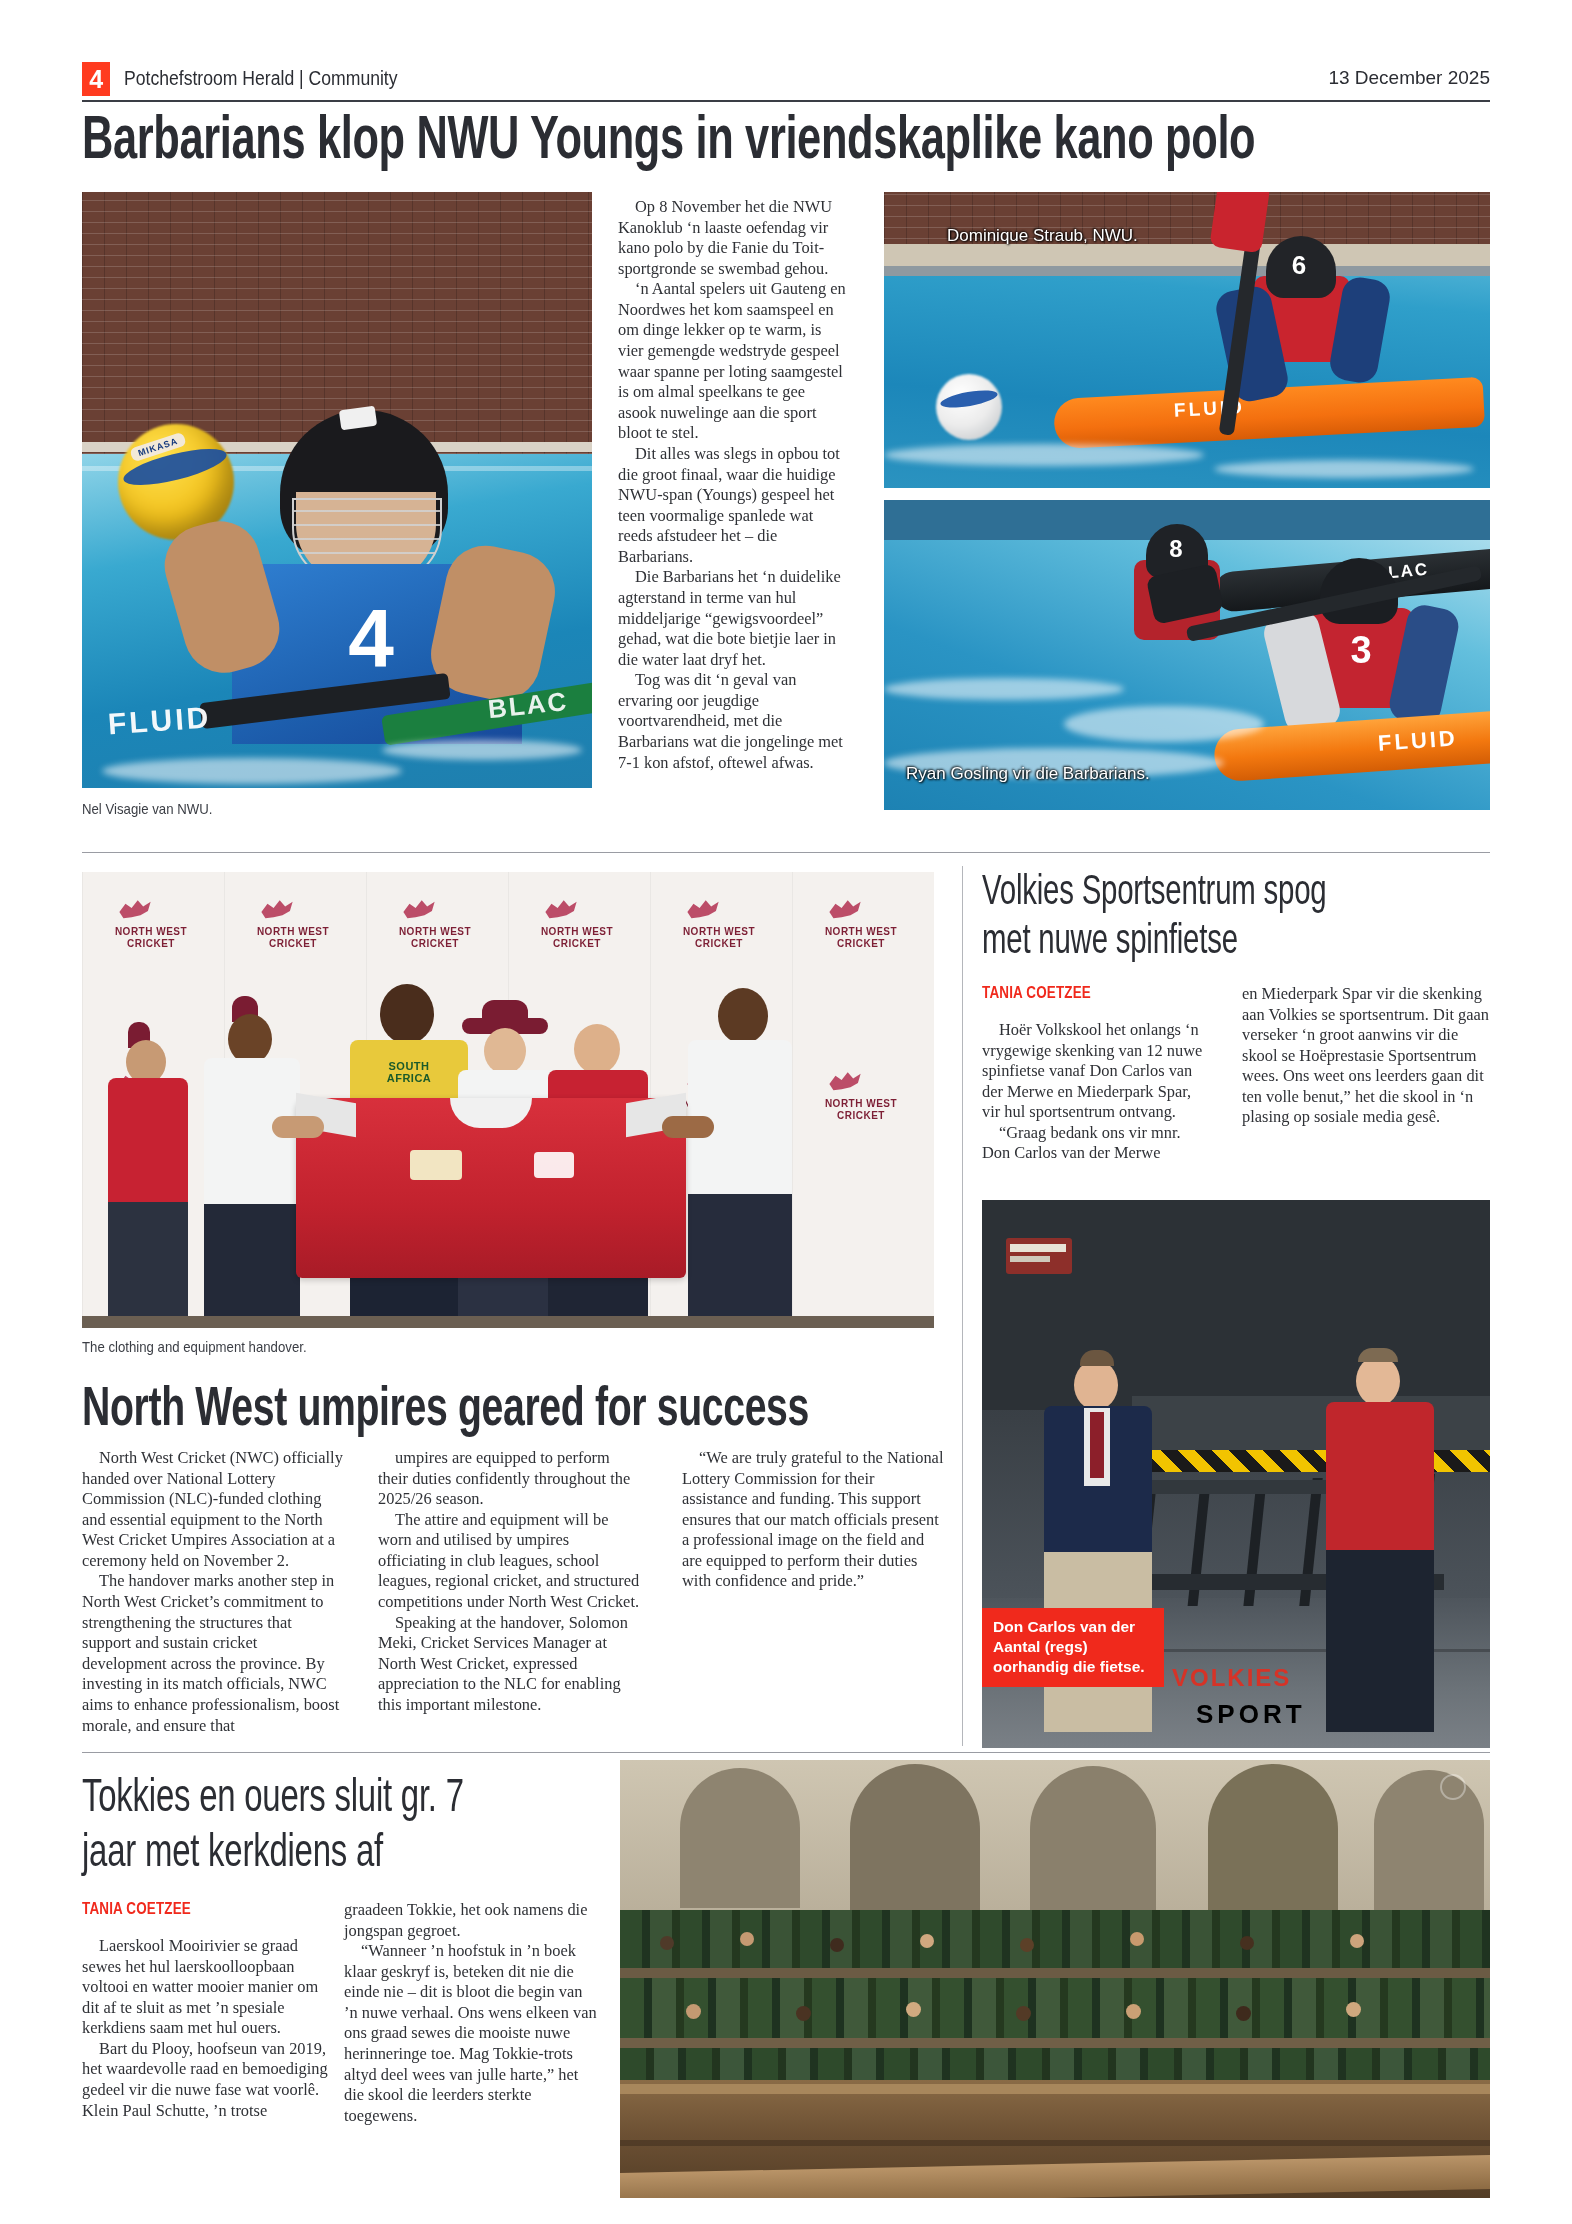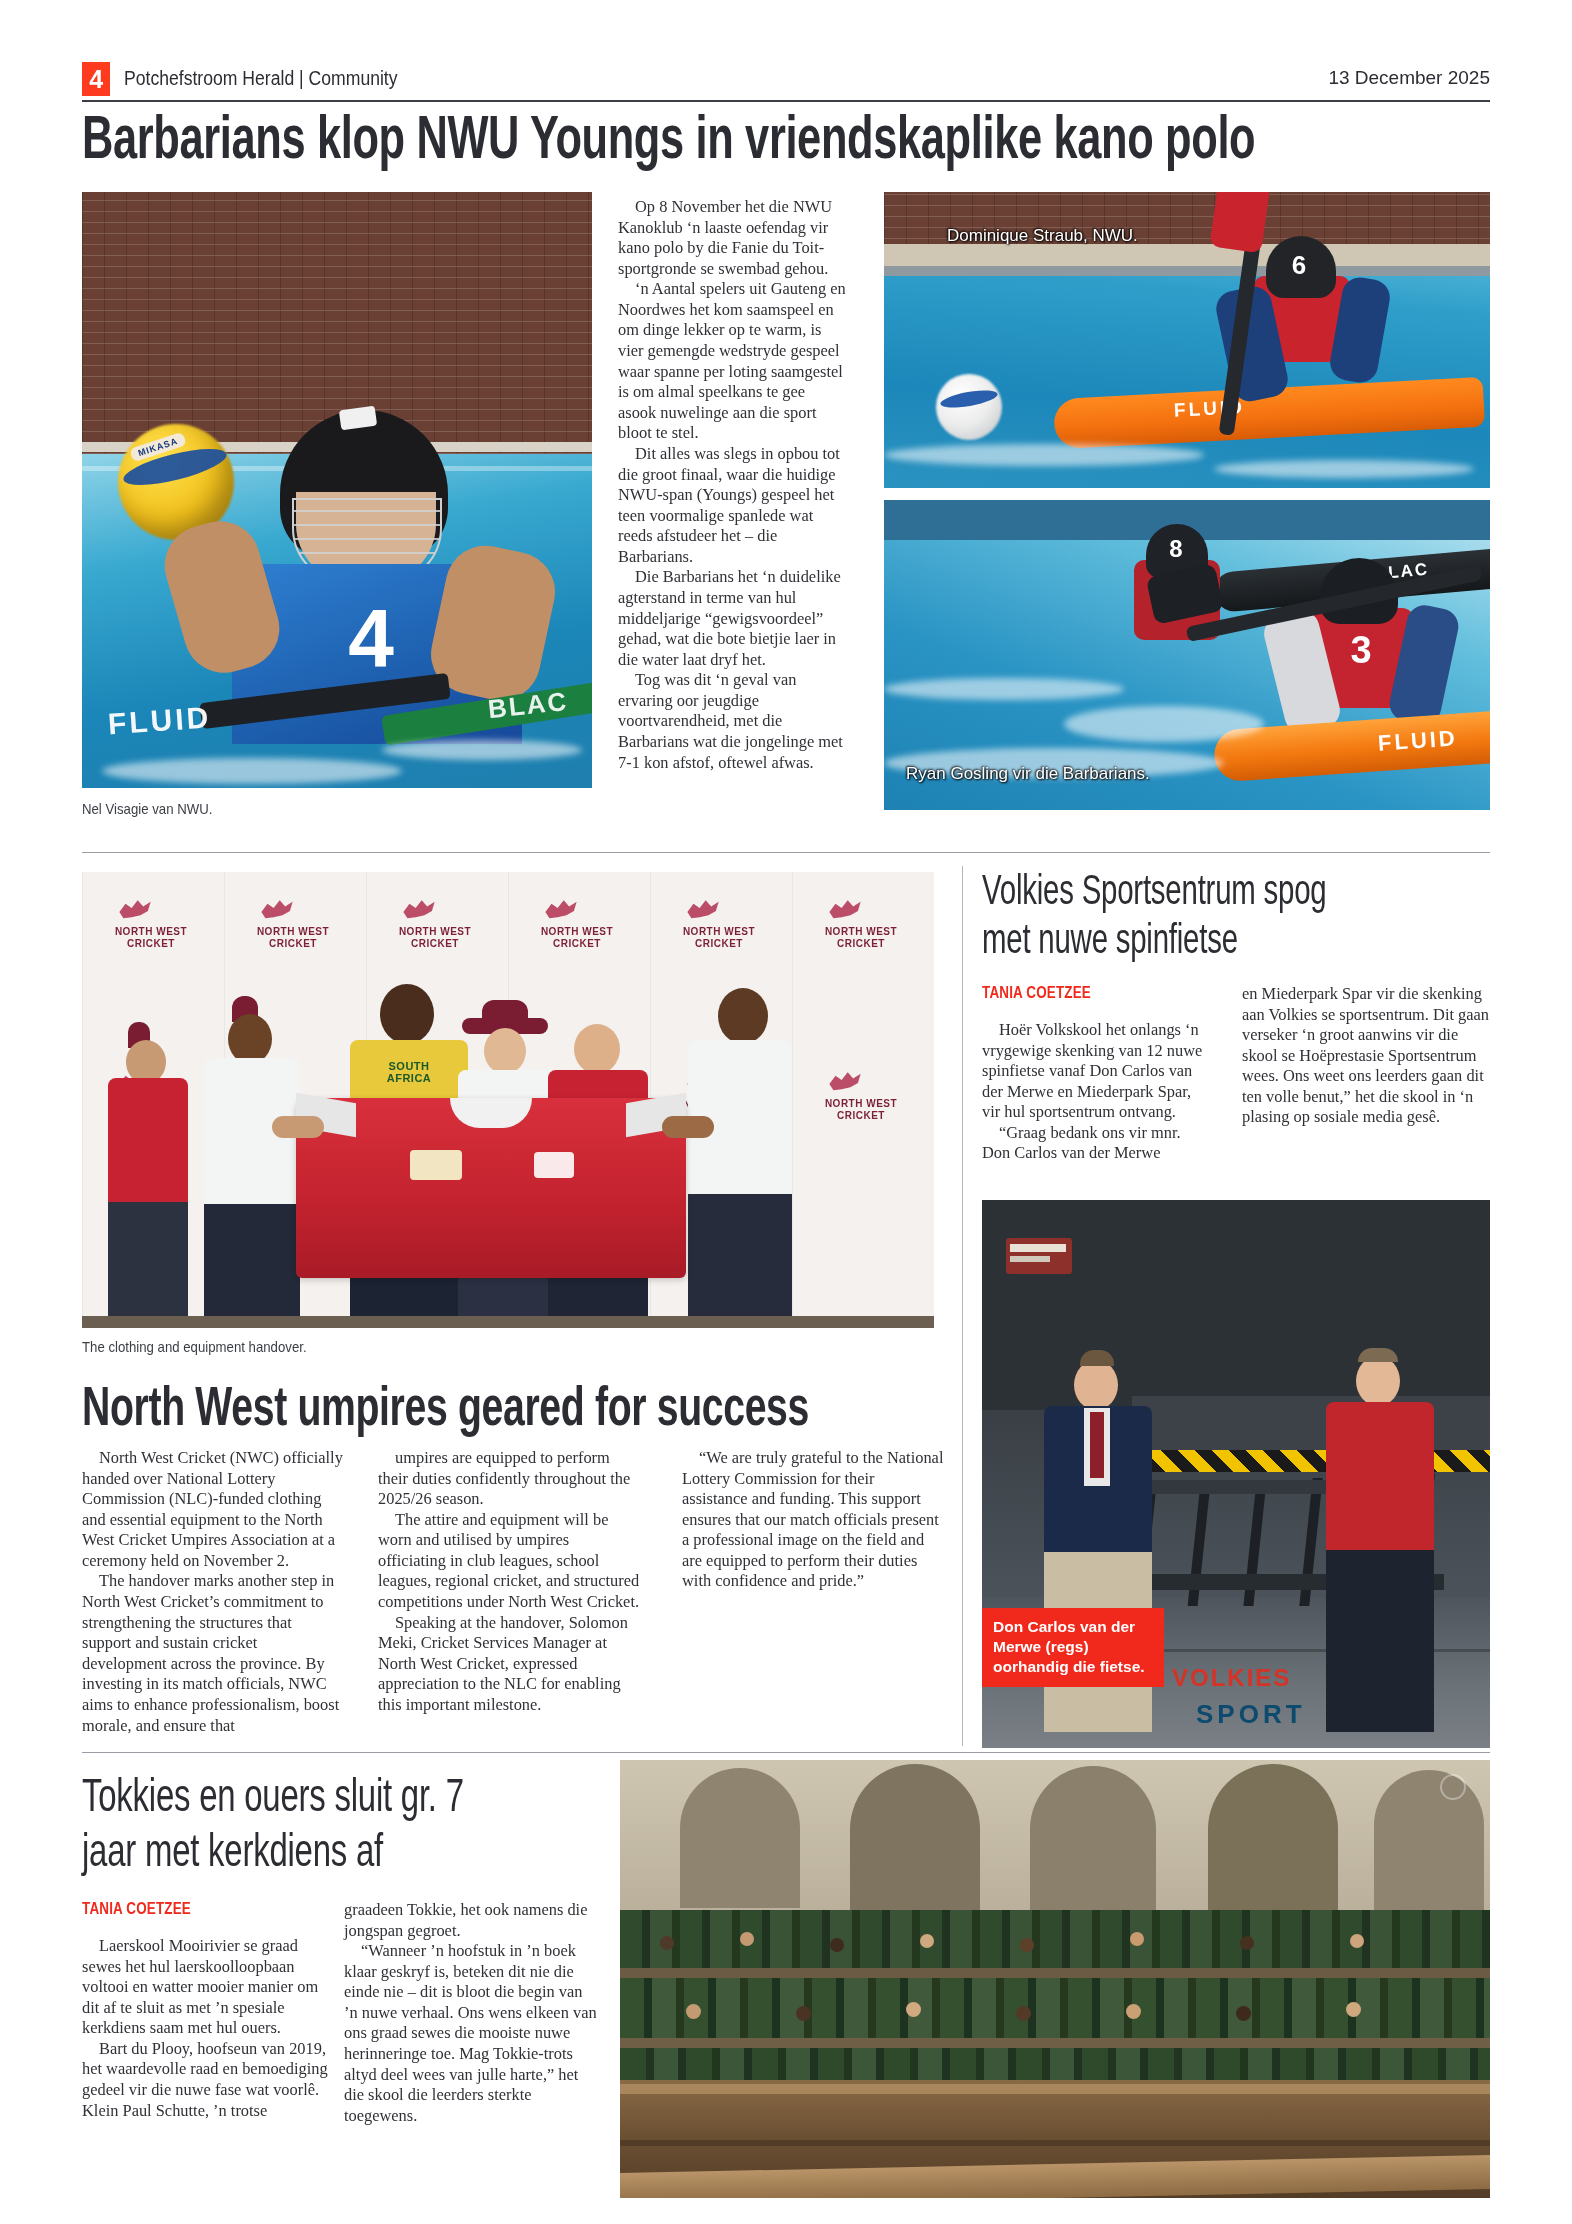--- a/index.html
+++ b/index.html
@@ -372,21 +372,21 @@
     <div style="position:absolute; left:28px; top:44px; width:56px; height:8px; background:#e8e2d6;"></div>
     <div style="position:absolute; left:28px; top:56px; width:40px; height:6px; background:#cfc8bb;"></div>
 
     <div style="position:absolute; left:150px; top:250px; width:358px; height:22px; background:repeating-linear-gradient(45deg, #f2c400 0 12px, #1a1a1a 12px 24px);"></div>
     <div style="position:absolute; left:150px; top:196px; width:358px; height:54px; background:#3c4247;"></div>
 
     <div style="position:absolute; left:0; bottom:0; width:100%; height:150px; background:linear-gradient(180deg,#4e555c 0%,#6b7278 60%,#7a8086 100%);"></div>
     <div style="position:absolute; left:0; bottom:96px; width:100%; height:3px; background:rgba(0,0,0,.25);"></div>
 
     <div style="position:absolute; left:190px; bottom:56px; color:#d63327; font-family:'Liberation Sans',sans-serif; font-weight:bold; font-size:24px; letter-spacing:2px;">VOLKIES</div>
-    <div style="position:absolute; left:214px; bottom:18px; color:#0c4a6e; font-family:'Liberation Sans',sans-serif; font-weight:bold; font-size:26px; letter-spacing:4px;">SPORT</div>
+    <div style="position:absolute; left:214px; bottom:18px; color:#000000; font-family:'Liberation Sans',sans-serif; font-weight:bold; font-size:26px; letter-spacing:4px;">SPORT</div>
 
     <div style="position:absolute; left:158px; top:270px; width:340px; height:150px;">
       <div style="position:absolute; left:0; top:18px; width:10px; height:118px; background:#1d2125; transform:skewX(-6deg);"></div>
       <div style="position:absolute; left:54px; top:14px; width:10px; height:122px; background:#1d2125; transform:skewX(-6deg);"></div>
       <div style="position:absolute; left:110px; top:10px; width:10px; height:126px; background:#1d2125; transform:skewX(-6deg);"></div>
       <div style="position:absolute; left:166px; top:8px; width:10px; height:128px; background:#1d2125; transform:skewX(-6deg);"></div>
       <div style="position:absolute; left:222px; top:6px; width:10px; height:130px; background:#1d2125; transform:skewX(-6deg);"></div>
       <div style="position:absolute; left:278px; top:4px; width:10px; height:132px; background:#1d2125; transform:skewX(-6deg);"></div>
       <div style="position:absolute; left:-10px; top:10px; width:300px; height:14px; background:#32383d;"></div>
       <div style="position:absolute; left:-6px; top:104px; width:310px; height:16px; background:#272c31;"></div>
@@ -397,21 +397,21 @@
     <div style="position:absolute; left:62px; top:206px; width:108px; height:150px; background:#1c2a4a; border-radius:8px 8px 0 0;"></div>
     <div style="position:absolute; left:102px; top:208px; width:26px; height:78px; background:#e8e8e8;"></div>
     <div style="position:absolute; left:108px; top:212px; width:14px; height:66px; background:#8c1f2a;"></div>
     <div style="position:absolute; left:62px; top:352px; width:108px; height:180px; background:#c9bda3;"></div>
 
     <div class="head" style="left:374px; top:156px; width:44px; height:50px; background:#e3b896;"></div>
     <div style="position:absolute; left:376px; top:148px; width:40px; height:14px; background:#7d6a52; border-radius:14px 14px 0 0;"></div>
     <div style="position:absolute; left:344px; top:202px; width:108px; height:152px; background:#c0262c; border-radius:8px 8px 0 0;"></div>
     <div style="position:absolute; left:344px; top:350px; width:108px; height:182px; background:#1d2430;"></div>
 
-    <div class="cap-redbox" style="left:0px; top:408px; width:182px;">Don Carlos van der Merwe (regs) oorhandig die fietse.</div>
+    <div class="cap-redbox" style="left:0px; top:408px; width:182px;">Don Carlos van der Aantal (regs) oorhandig die fietse.</div>
   </div>
 
   <div class="rule-full" style="top:1752px; height:1px; background:#9a9ca3;"></div>
 
   <div class="hl-tokkies">
     <div>Tokkies en ouers sluit gr. 7</div>
     <div>jaar met kerkdiens af</div>
   </div>
   <div class="byline" style="left:82px; top:1900px;">TANIA COETZEE</div>
 

